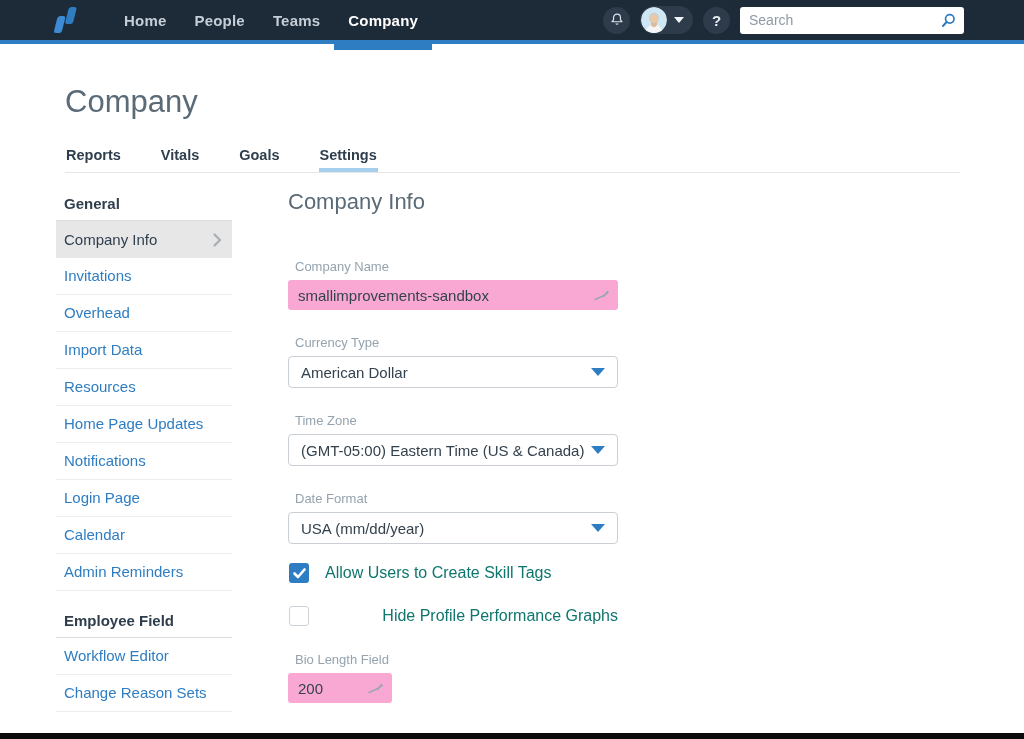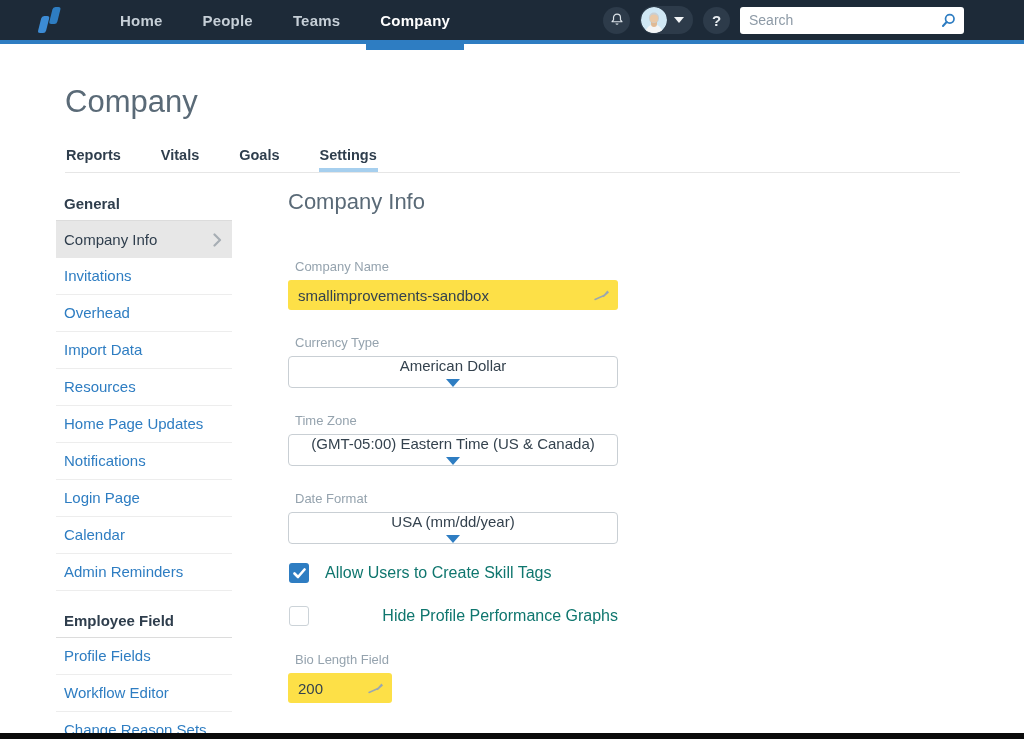--- a/index.html
+++ b/index.html
@@ -1,21 +1,21 @@
 <!DOCTYPE html>
 <html><head>
 <meta charset="utf-8">
 <style>
   * { margin:0; padding:0; box-sizing:border-box; }
   html,body { width:1024px; height:739px; overflow:hidden; background:#fff;
               font-family:"Liberation Sans", sans-serif; }
 
   
   .navbar { position:relative; height:44px; background:#1d2a38;
-            display:flex; align-items:center; padding:0 0 4px 32px;gap:12px; }
+            display:flex; align-items:center; padding:0 0 4px 48px; }
   .navbar::after { content:""; position:absolute; left:0; right:0; bottom:0;
                    height:4px; background:#2e7dc2; }
   .logo { width:34px; height:34px; margin-right:28px; display:flex; align-items:center; }
   .nav-item { position:relative; height:40px; display:flex; align-items:center;
               padding:0 14px; color:#c6cfd7; font-size:15px; font-weight:700;
               letter-spacing:.2px; cursor:pointer; }
   .nav-item.active { color:#ffffff; }
   .nav-item.active::after { content:""; position:absolute; left:0; right:0;
                             bottom:-10px; height:10px; background:#2e7dc2; }
   .nav-right { margin-left:auto; display:flex; align-items:center; gap:10px;
@@ -56,32 +56,32 @@
   .side-link { font-size:15px; color:#2e7dc2; padding:9px 8px 10px;
                border-bottom:1px solid #ededed; cursor:pointer; }
   .side-active { background:#e7e7e7; color:#2f3e4d; font-size:15px;
                  padding:10px 10px 10px 8px; display:flex; align-items:center;
                  justify-content:space-between; cursor:pointer; }
 
   
   .content { width:330px; margin-left:56px; }
   .content h2 { font-size:22px; font-weight:400; color:#5a6a77; margin:3px 0 44px; }
   .f-label { font-size:13px; color:#95a3ae; margin:0 0 6px 7px; }
-  .text-input { position:relative; height:30px; background:#fde047; border-radius:3px;
+  .text-input { position:relative; height:30px; background:#f9a8d4; border-radius:3px;
                 display:flex; align-items:center; padding:0 30px 0 10px;
                 margin-bottom:25px; }
   .text-input input { border:none; outline:none; background:transparent; flex:1;
                       font-size:15px; color:#34424e;
                       font-family:"Liberation Sans", sans-serif; }
   .pen { position:absolute; right:8px; top:8px; }
   .text-input.small { width:104px; }
   .select { height:32px; background:#fff; border:1px solid #c9cfd4; border-radius:4px;
             display:flex; align-items:center; justify-content:space-between;
             padding:0 12px; font-size:15px; color:#34424e; margin-bottom:25px;
-            cursor:pointer;flex-direction:column; }
+            cursor:pointer; }
   .caret-down-blue { width:0; height:0; border-left:7px solid transparent;
                      border-right:7px solid transparent; border-top:8px solid #2e7dc2; }
   .check-row { display:flex; align-items:center; margin:0 0 23px 1px; cursor:pointer; }
   .checkbox { width:20px; height:20px; border-radius:3px; flex:none;
               display:flex; align-items:center; justify-content:center; }
   .checkbox.checked { background:#2e7dc2; }
   .checkbox.unchecked { background:#fff; border:1px solid #ccd3d8; }
   .check-label { font-size:16px; color:#0f766e; margin-left:16px; }
   .gap-lg { margin-bottom:26px;justify-content:space-between; }
 
@@ -157,21 +157,20 @@
       <div class="side-link">Invitations</div>
       <div class="side-link">Overhead</div>
       <div class="side-link">Import Data</div>
       <div class="side-link">Resources</div>
       <div class="side-link">Home Page Updates</div>
       <div class="side-link">Notifications</div>
       <div class="side-link">Login Page</div>
       <div class="side-link">Calendar</div>
       <div class="side-link">Admin Reminders</div>
       <div class="side-header spaced">Employee Field</div>
-      <div class="side-link">Profile Fields</div>
       <div class="side-link">Workflow Editor</div>
       <div class="side-link">Change Reason Sets</div>
     </div>
 
     <div class="content">
       <h2>Company Info</h2>
 
       <div class="f-label">Company Name</div>
       <div class="text-input">
         <input type="text" value="smallimprovements-sandbox" style="">

